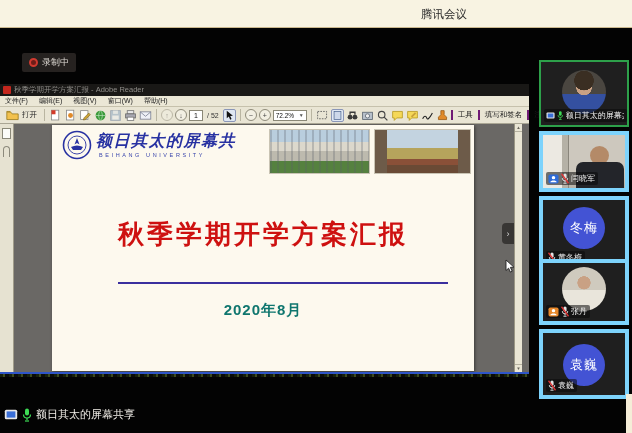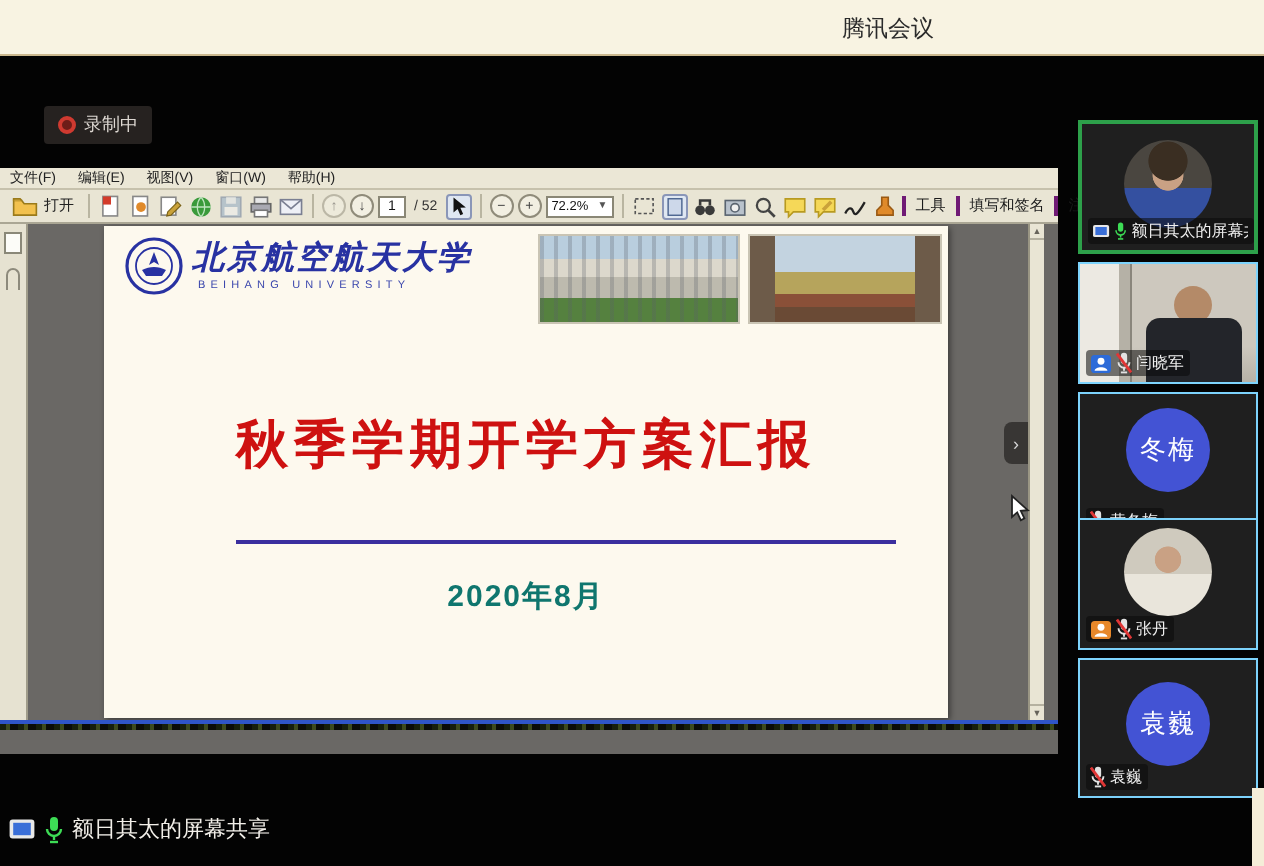--- a/index.html
+++ b/index.html
@@ -73,21 +73,21 @@
   .cursor { position:absolute; left:505px; top:135px; }
 
   .blueline { height:2px; background:#2f55c8; }
   .sliver { height:3px; background:repeating-linear-gradient(90deg,#161f0c 0 3px,#3c4a1e 3px 5px,#0a0c08 5px 9px); }
 
   
   .banner { position:absolute; left:4px; top:407px; display:flex; align-items:center; gap:4px; }
   .banner .btext { font-size:11px; color:#f2efe9; white-space:nowrap; }
 
   
-  .tile { position:absolute; left:539px; width:90px; background:#1f1f1f; border:1px solid #7dd3fc; overflow:hidden; }
+  .tile { position:absolute; left:539px; width:90px; background:#1f1f1f; border:4px solid #7dd3fc; overflow:hidden; }
   .tile.active { border:2px solid #2da04a; }
   .tlabel { position:absolute; left:3px; bottom:3px; display:flex; align-items:center; gap:2px; background:rgba(10,10,10,.55); border-radius:2px; padding:1px 3px 1px 2px; max-width:83px; }
   .tname { font-size:8px; color:#efefef; white-space:nowrap; overflow:hidden; }
   .av-photo { position:absolute; left:50%; top:8px; transform:translateX(-50%); width:44px; height:44px; border-radius:50%; }
   .av1 { background:
       radial-gradient(circle at 50% 24%, #3a2e22 0 24%, rgba(0,0,0,0) 25%),
       radial-gradient(circle at 50% 40%, #c9a184 0 22%, rgba(0,0,0,0) 23%),
       linear-gradient(180deg,#4a4640 0 55%, #3450a0 55% 100%); }
   .av4 { top:4px; background:
       radial-gradient(circle at 50% 36%, #c9a184 0 18%, rgba(0,0,0,0) 19%),
@@ -109,20 +109,24 @@
     <span class="app-title">腾讯会议</span>
   </div>
 
   <div class="rec">
     <span class="rec-ring"></span>
     <span class="rec-text">录制中</span>
   </div>
 
   <div class="reader">
 
+    <div class="rw-title">
+      <span class="pdficon"></span>
+      <span class="t">秋季学期开学方案汇报 - Adobe Reader</span>
+    </div>
 
     <div class="rw-menu">
       <span>文件(F)</span>
       <span>编辑(E)</span>
       <span>视图(V)</span>
       <span>窗口(W)</span>
       <span>帮助(H)</span>
     </div>
 
     <div class="rw-tools">
@@ -262,21 +266,21 @@
         <span class="lp-clip"></span>
       </div>
 
       <div class="page">
         <svg class="blogo" width="30" height="30" viewBox="0 0 30 30">
           <circle cx="15" cy="15" r="13.5" fill="#fdf9ee" stroke="#2832a2" stroke-width="1.6"></circle>
           <circle cx="15" cy="15" r="9" fill="none" stroke="#2832a2" stroke-width=".9"></circle>
           <path d="M15 8l2.5 6.5L15 13l-2.5 1.5z" fill="#2832a2"></path>
           <path d="M9 17c4-2 8-2 12 0l-2 3H11z" fill="#2832a2"></path>
         </svg>
-        <div class="uni-cn">北京航空航天大学</div>
+        <div class="uni-cn">额日其太的屏幕共</div>
         <div class="uni-en">BEIHANG UNIVERSITY</div>
         <div class="photo ph1"></div>
         <div class="photo ph2"></div>
         <div class="stitle">秋季学期开学方案汇报</div>
         <div class="sline"></div>
         <div class="sdate">2020年8月</div>
       </div>
 
       <div class="vsb">
         <span class="sa up">▲</span>

